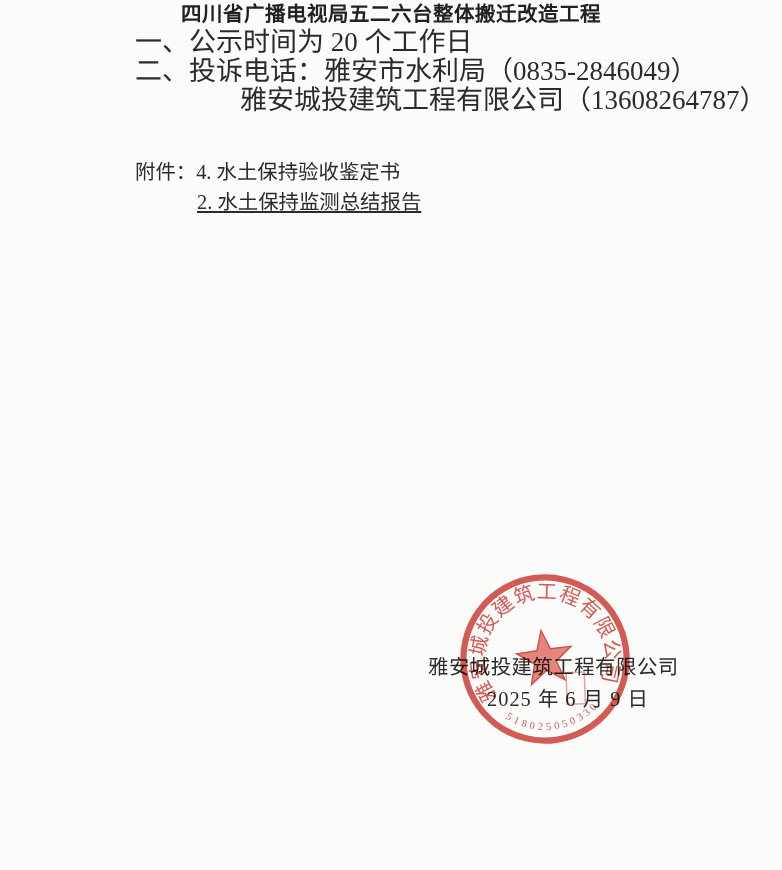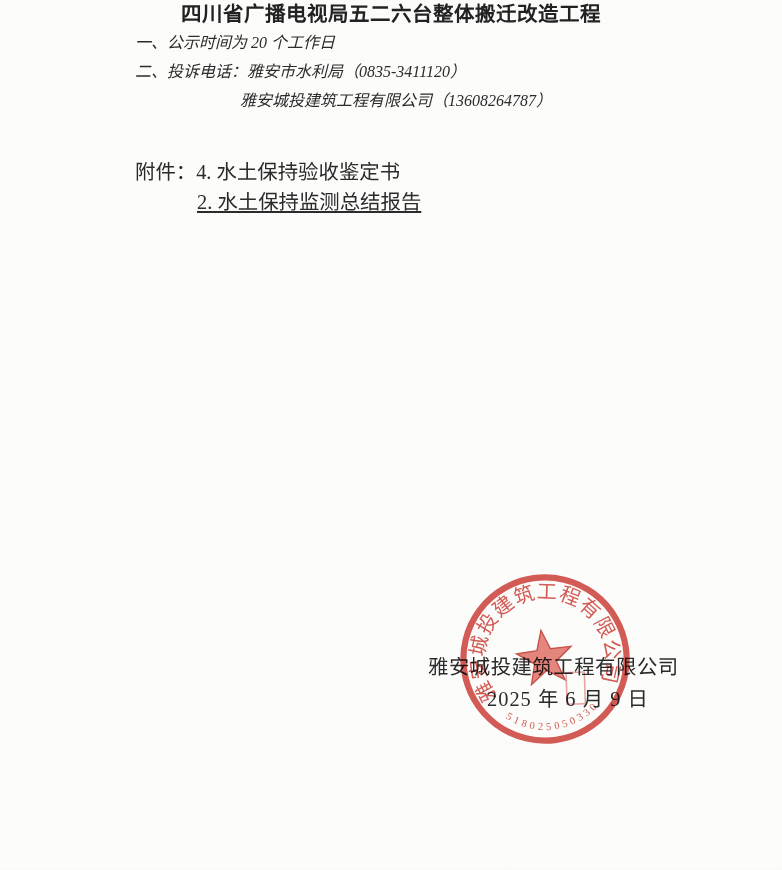--- a/index.html
+++ b/index.html
@@ -21,21 +21,21 @@
   .title.t1{}
   .title.t2{margin-top:18px;}
   .para{
     margin:48px 82px 0 88px;width:612px;
     font-size:20.4px;line-height:29px;
     text-align:justify;text-indent:2em;
     letter-spacing:0;
   }
   .list-item{
     margin-left:135px;width:560px;
-    font-size:16px;line-height:29px;font-style:italic;
+    font-size:27px;line-height:29px;
   }
   .list-item.deep{margin-left:240px;}
   .attachments{
     margin-top:43px;margin-left:135px;
     font-size:20.4px;line-height:29.5px;
   }
   .att-row{margin-left:62px;text-decoration:underline;}
   .sig-company{
     position:absolute;left:428px;top:656px;
     font-size:20.4px;line-height:23px;letter-spacing:0.5px;
@@ -58,21 +58,21 @@
 </style>
 </head>
 <body>
 
 <div class="page">
 
   <h1 class="title t1">四川省广播电视局五二六台整体搬迁改造工程</h1>
 
 
   <div class="list-item">一、公示时间为 20 个工作日</div>
-  <div class="list-item">二、投诉电话：雅安市水利局（0835-3411120）</div>
+  <div class="list-item">二、投诉电话：雅安市水利局（0835-2846049）</div>
   <div class="list-item deep">雅安城投建筑工程有限公司（13608264787）</div>
 
   <div class="attachments">
     <div><span>附件：</span><span>4. 水土保持验收鉴定书</span></div>
     <div class="att-row">2. 水土保持监测总结报告</div>
   </div>
 
   <div class="sig-company">雅安城投建筑工程有限公司</div>
   <div class="sig-date">2025 年 6 月 9 日</div>
 

